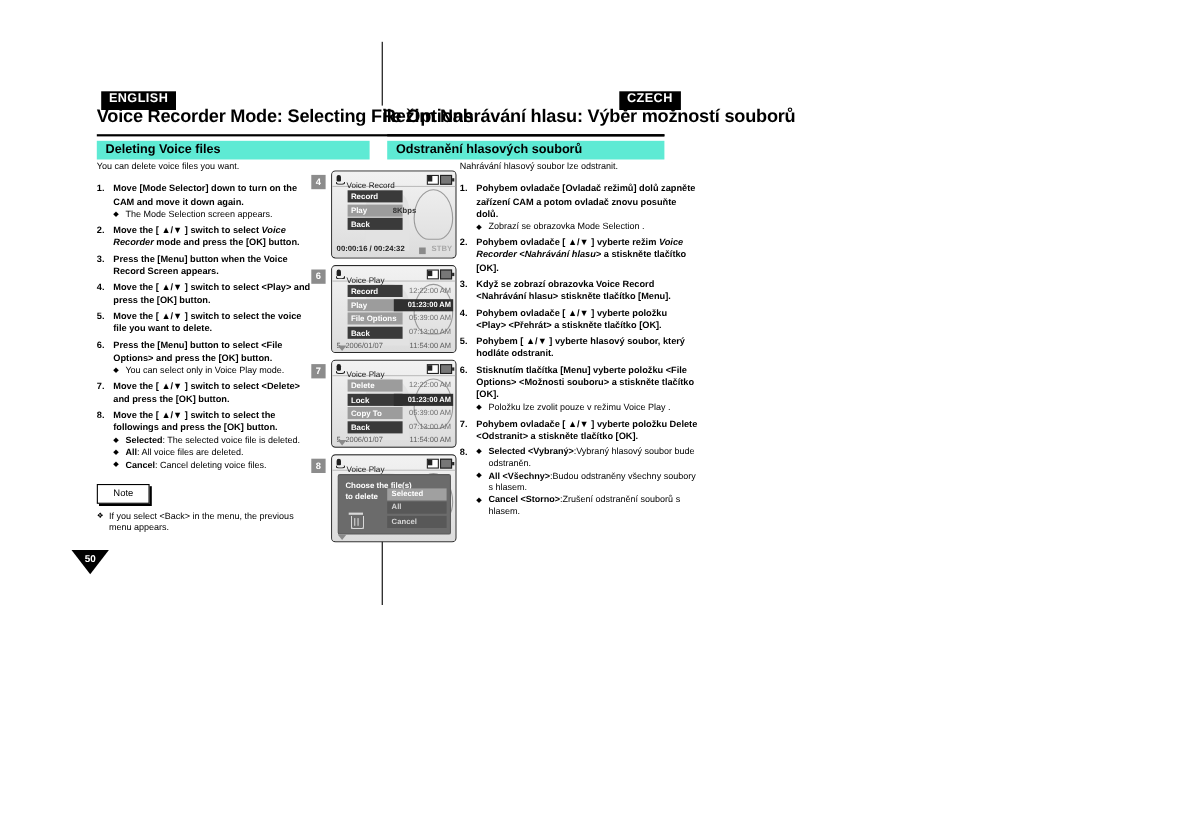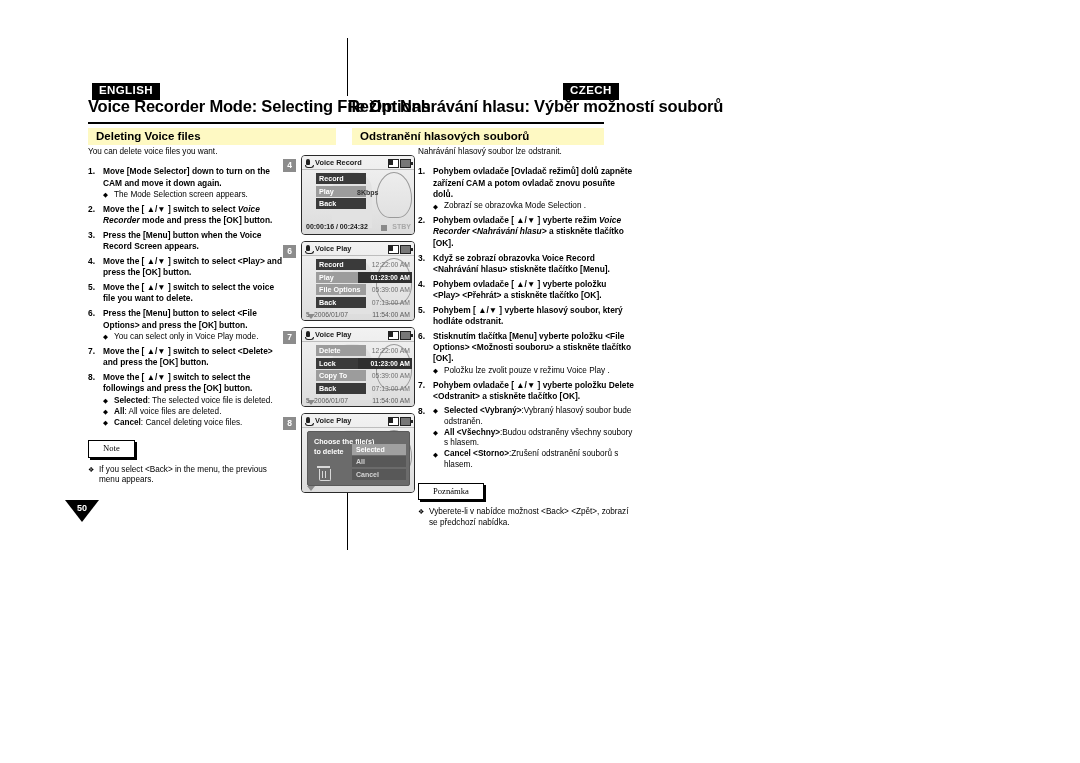--- a/index.html
+++ b/index.html
@@ -89,21 +89,21 @@
     top: 122px;
     width: 252px;
     height: 2px;
     background: #000;
   }
 
   
   .section-bar {
     position: absolute;
     height: 17px;
-    background: #fef9c3;
+    background: #5eead4;
   }
   .section-bar span {
     position: absolute;
     left: 8px;
     top: 2px;
     font-size: 11.5px;
     font-weight: bold;
     color: #000;
     white-space: nowrap;
   }
@@ -177,21 +177,20 @@
     margin-top: 12px;
   }
   .note-box {
     display: inline-block;
     border: 1.4px solid #000;
     padding: 2px 14px 2px 14px;
     font-size: 8.6px;
     background: #fff;
     position: relative;
     box-shadow: 2px 2px 0 #000;
-    font-family: Liberation Serif, serif;
   }
   .note-list {
     margin: 7px 0 0 0;
     padding: 0;
     list-style: none;
   }
   .note-list > li {
     position: relative;
     padding-left: 11px;
     font-size: 8.2px;
@@ -293,23 +292,23 @@
     width: 7px;
     height: 2px;
     border-bottom: 1.3px solid #222;
     border-left: 1.3px solid #222;
     border-right: 1.3px solid #222;
     border-radius: 0 0 3px 3px;
   }
   .lcd-title .ttl {
     position: absolute;
     left: 13px;
-    top: 2px;
+    top: 8px;
     font-size: 7.4px;
-    font-weight: bold;
+    font-weight: normal;
     color: #1a1a1a;
   }
   .icon-card {
     position: absolute;
     right: 15px;
     top: 3px;
     width: 9px;
     height: 7px;
     border: 1.2px solid #222;
     background: #fff;
@@ -606,26 +605,20 @@
         <li><span>Stisknutím tlačítka [Menu] vyberte položku &lt;File Options&gt; &lt;Možnosti souboru&gt; a stiskněte tlačítko [OK].</span><ul class="bullets">
             <li>Položku <file options=""> <možnosti souboru=""> lze zvolit pouze v režimu Voice Play <přehrávání hlasu="">.</přehrávání></možnosti></file></li>
           </ul></li>
         <li><span>Pohybem ovladače [ ▲/▼ ] vyberte položku Delete &lt;Odstranit&gt; a stiskněte tlačítko [OK].</span></li>
         <li><ul class="bullets">
             <li><b>Selected &lt;Vybraný&gt;</b>:Vybraný hlasový soubor bude odstraněn.</li>
             <li><b>All &lt;Všechny&gt;</b>:Budou odstraněny všechny soubory s hlasem.</li>
             <li><b>Cancel &lt;Storno&gt;</b>:Zrušení odstranění souborů s hlasem.</li>
           </ul></li>
       </ol>
-    <div class="note-wrap">
-      <div class="note-box">Poznámka</div>
-      <ul class="note-list" id="notes-cz">
-          <li>Vyberete-li v nabídce možnost &lt;Back&gt; &lt;Zpět&gt;, zobrazí se předchozí nabídka.</li>
-        </ul>
-    </div>
   </div>
 
   <div class="lcd-col" id="lcd-col">
       <div class="lcd-unit" style="height: 83px;">
         <div class="step-badge">4</div>
         <div class="lcd">
           <div class="lcd-inner">
             <div class="body-wm"></div>
             <div class="head-wm"></div>
             <div class="lcd-title">

